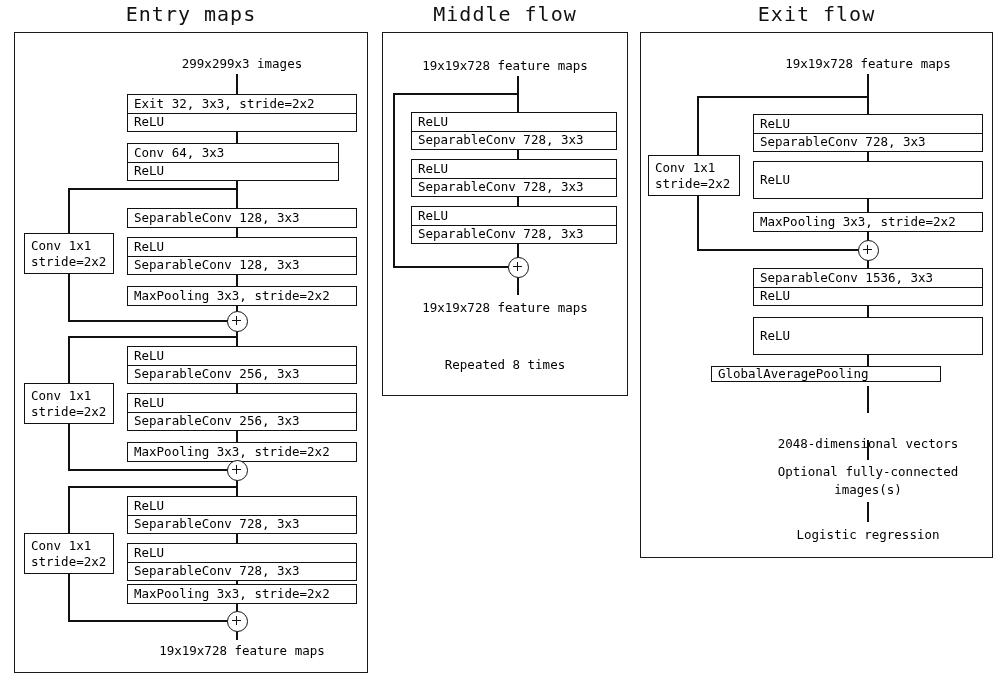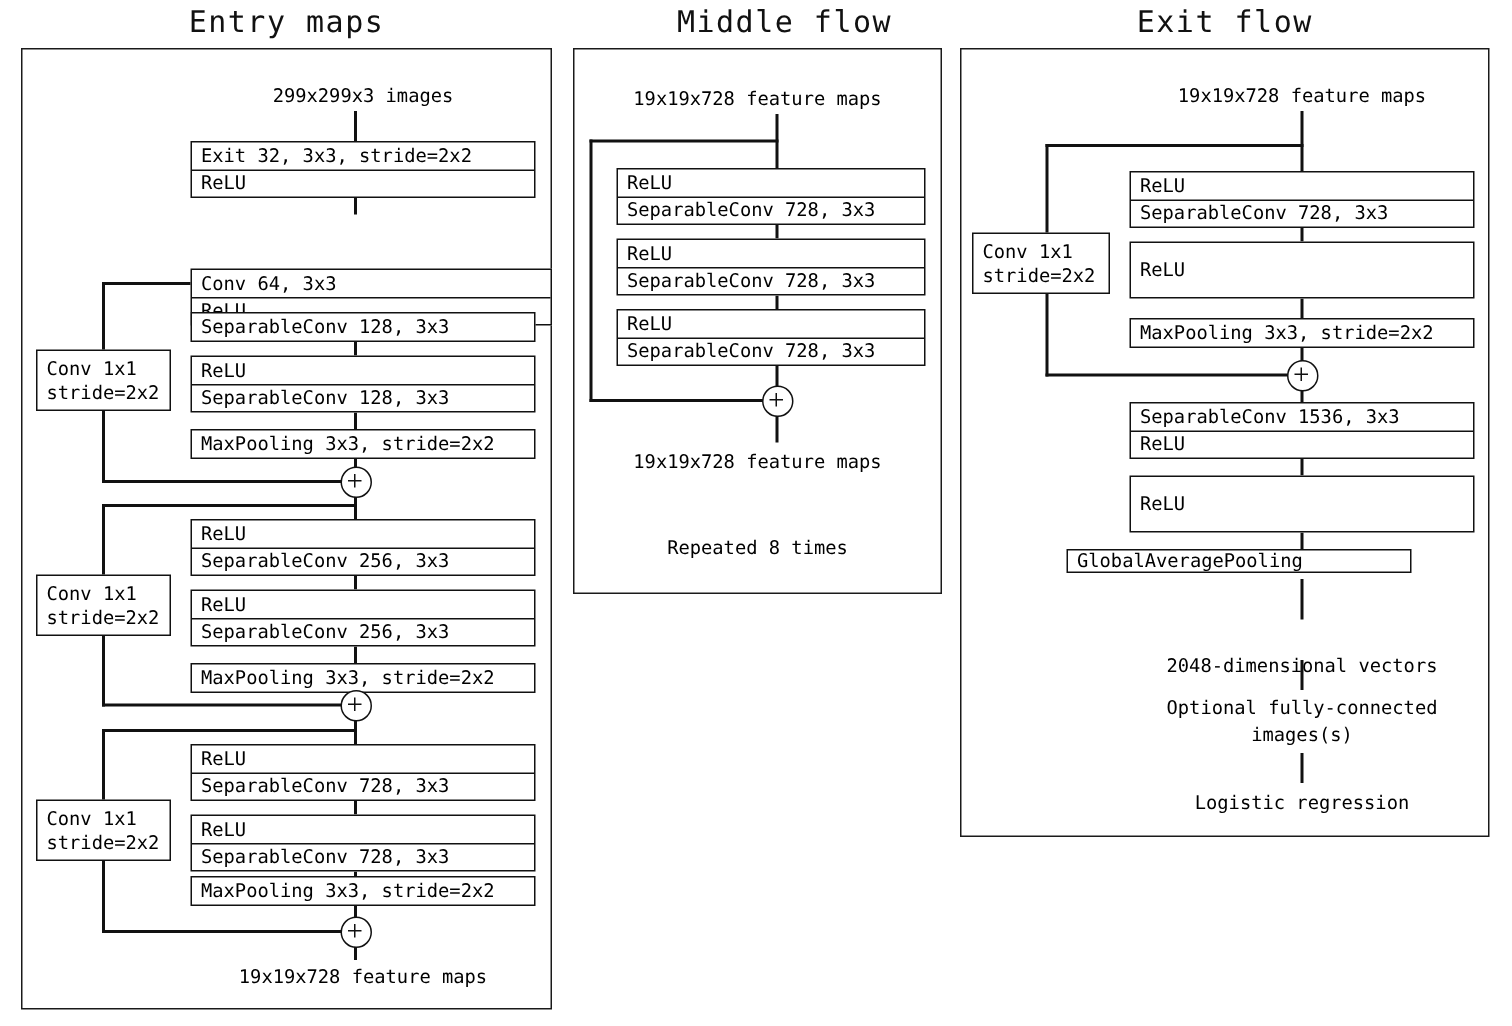--- a/index.html
+++ b/index.html
@@ -54,21 +54,21 @@
 <div class="lbl" style="left:127px;top:56px;width:230px;">299x299x3 images</div>
 
 <div class="vline" style="left:236px;top:74px;height:20px;"></div>
 
 <div class="box two" style="left:127px;top:94px;width:230px;height:38px;">
   <div class="row">Exit 32, 3x3, stride=2x2</div>
   <div class="row">ReLU</div>
 </div>
 <div class="vline" style="left:236px;top:132px;height:11px;"></div>
 
-<div class="box two" style="left:127px;top:143px;width:241px;height:38px;margin-top:36px;">
+<div class="box two" style="left:127px;top:143px;width:212px;height:38px;">
   <div class="row">Conv 64, 3x3</div>
   <div class="row">ReLU</div>
 </div>
 
 <div class="vline" style="left:236px;top:181px;height:27px;"></div>
 
 <div class="hline" style="left:68px;top:188px;width:169px;"></div>
 <div class="vline" style="left:68px;top:188px;height:134px;"></div>
 <div class="hline" style="left:68px;top:320px;width:169px;"></div>
 <div class="sidebox" style="left:24px;top:233px;width:90px;height:41px;">
@@ -136,21 +136,21 @@
 </div>
 <div class="vline" style="left:236px;top:581px;height:12px;"></div>
 <div class="box" style="left:127px;top:584px;width:230px;height:20px;">
   <span>MaxPooling 3x3, stride=2x2</span>
 </div>
 <div class="vline" style="left:236px;top:604px;height:16px;"></div>
 <div class="plus" style="left:227px;top:611px;"></div>
 <div class="vline" style="left:236px;top:630px;height:10px;"></div>
 <div class="lbl" style="left:127px;top:643px;width:230px;">19x19x728 feature maps</div>
 
-<div class="panel-title" style="left:400px;top:2px;width:246px;text-align:center;">Middle flow</div>
+<div class="panel-title" style="left:382px;top:2px;width:246px;text-align:center;">Middle flow</div>
 <div class="panel" style="left:382px;top:32px;width:246px;height:364px;"></div>
 
 <div class="lbl" style="left:390px;top:58px;width:230px;">19x19x728 feature maps</div>
 <div class="vline" style="left:517px;top:76px;height:36px;"></div>
 
 <div class="hline" style="left:393px;top:93px;width:126px;"></div>
 <div class="vline" style="left:393px;top:93px;height:175px;"></div>
 <div class="hline" style="left:393px;top:266px;width:126px;"></div>
 
 <div class="box two" style="left:411px;top:112px;width:206px;height:38px;">

